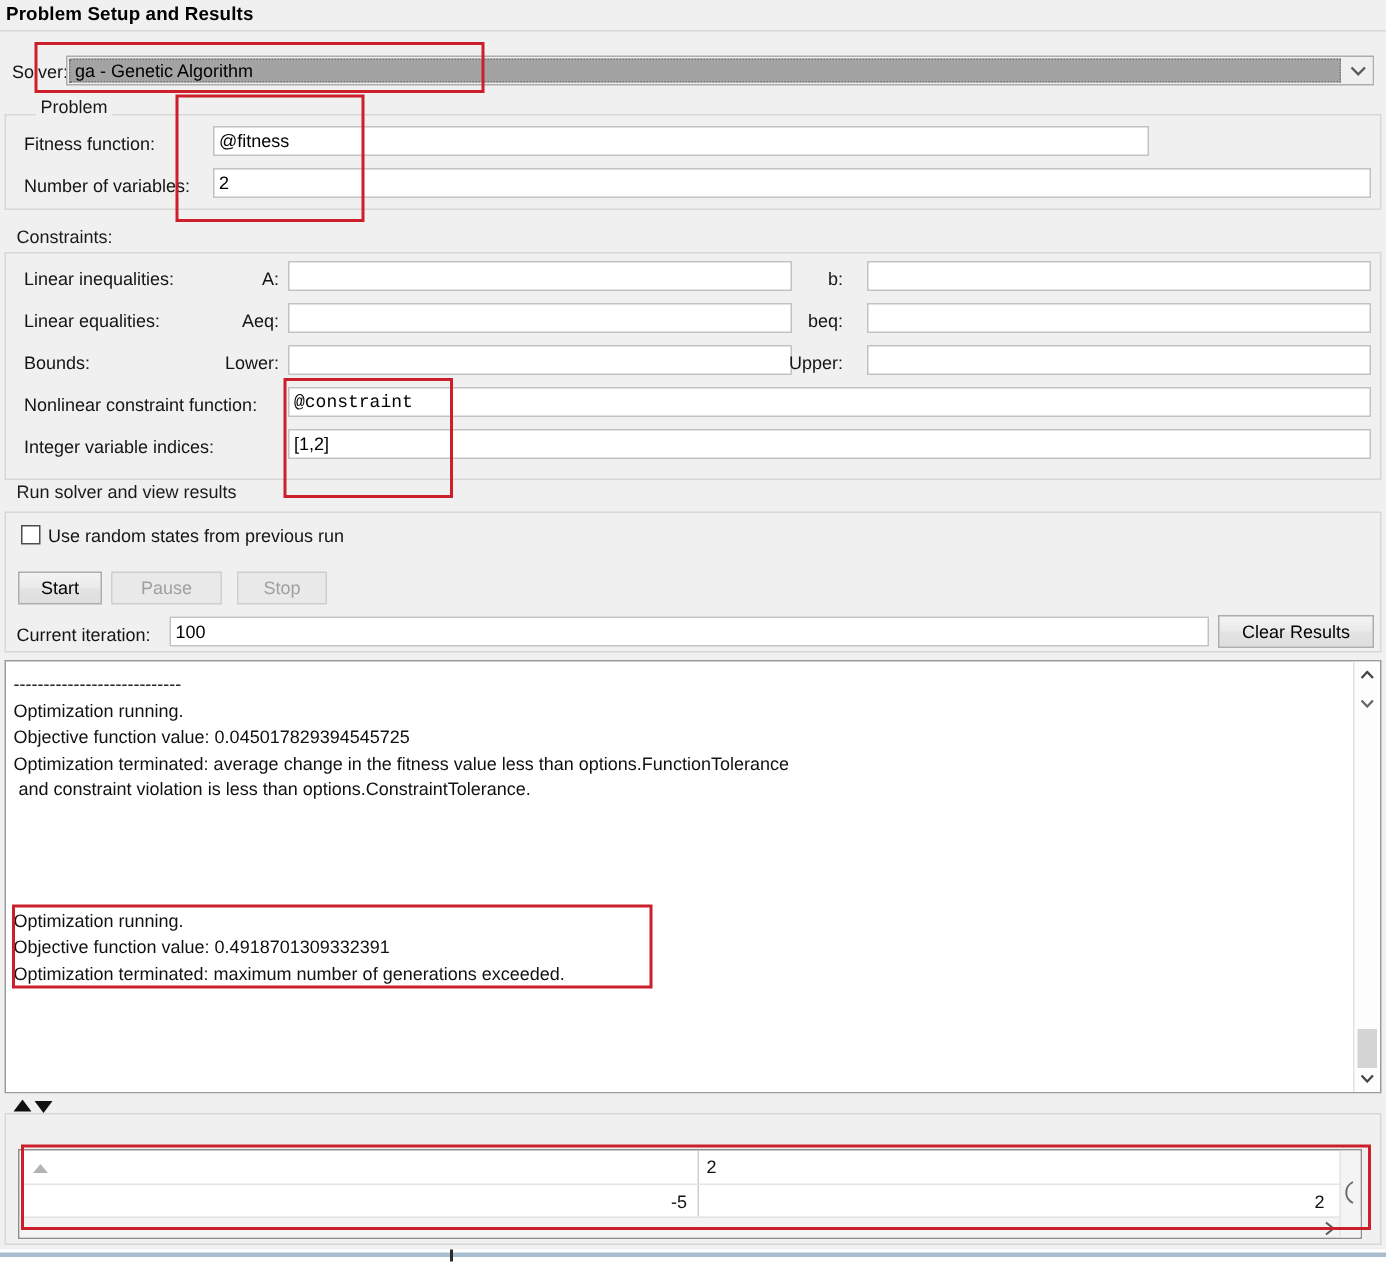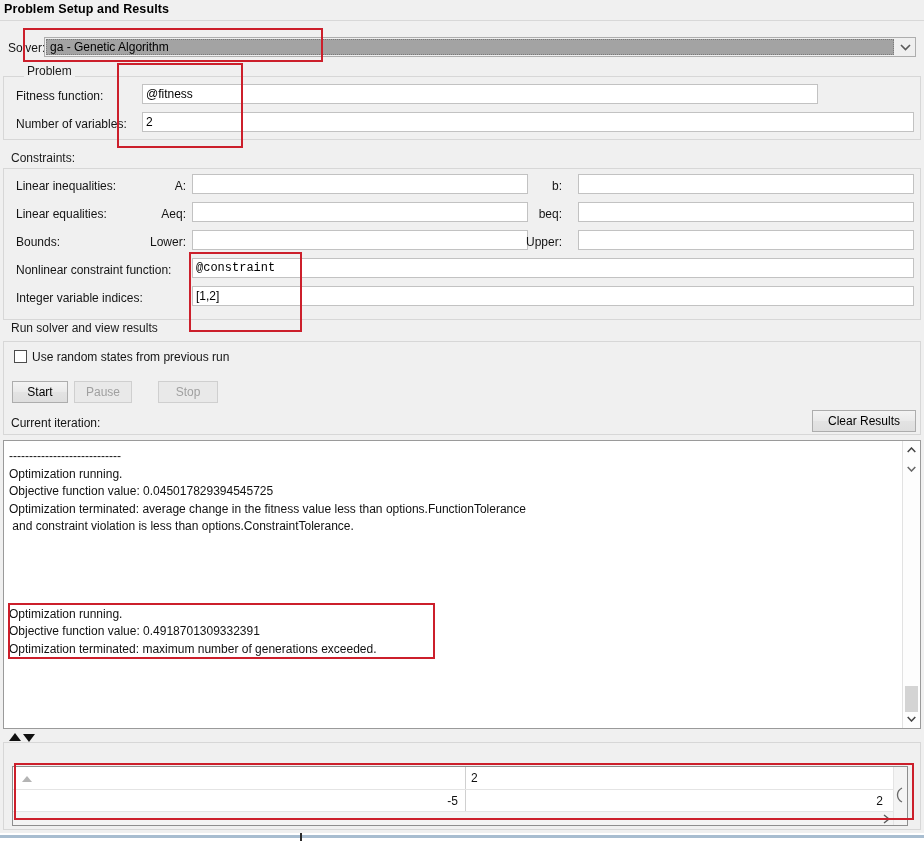--- a/index.html
+++ b/index.html
@@ -291,21 +291,21 @@
       <svg width="11" height="7" viewBox="0 0 11 7">
           <path d="M1 1 L5.5 5.6 L10 1" stroke="#5a5a5a" stroke-width="1.6" fill="none"></path>
         </svg>
     </div>
   </div>
 
   <div class="group" style="left:3px; top:76px; width:918px; height:64px;"></div>
   <div class="group-label" style="left:24px; top:65px;">Problem</div>
 
   <div class="lbl" style="left:16px; top:89px;">Fitness function:</div>
-  <div class="tf" style="left:142px; top:84px; width:676px;">@fitness</div>
+  <div class="tf" style="left:142px; top:84px; width:624px;">@fitness</div>
 
   <div class="lbl" style="left:16px; top:117px;">Number of variables:</div>
   <div class="tf" style="left:142px; top:112px; width:772px;">2</div>
 
   <div class="group" style="left:3px; top:168px; width:918px; height:152px;"></div>
   <div class="group-label" style="left:8px; top:152px;">Constraints:</div>
 
   <div class="lbl" style="left:16px; top:179px;">Linear inequalities:</div>
   <div class="lbl right" style="left:150px; top:179px; width:36px;">A:</div>
   <div class="tf" style="left:192px; top:174px; width:336px;"></div>
@@ -330,24 +330,25 @@
   <div class="lbl" style="left:16px; top:291px;">Integer variable indices:</div>
   <div class="tf" style="left:192px; top:286px; width:722px;">[1,2]</div>
 
   <div class="group" style="left:3px; top:341px; width:918px; height:94px;"></div>
   <div class="group-label" style="left:8px; top:322px;">Run solver and view results</div>
 
   <div class="cbox" style="left:14px; top:350px;"></div>
   <div class="lbl" style="left:32px; top:350px;">Use random states from previous run</div>
 
   <div class="btn" style="left:12px; top:381px; width:56px;">Start</div>
-  <div class="btn disabled" style="left:74px; top:381px; width:58px;">Pause</div>
+  <div class="btn disabled" style="left:74px; top:381px; width:74px;">Pause</div>
   <div class="btn disabled" style="left:158px; top:381px; width:60px;">Stop</div>
 
   <div class="lbl" style="left:11px; top:416px;">Current iteration:</div>
+  <div class="tf" style="left:113px; top:411px; width:693px;">100</div>
   <div class="btn" style="left:812px; top:410px; width:104px;">Clear Results</div>
 
   <div class="results">
     <div class="results-text">----------------------------
 Optimization running.
 Objective function value: 0.045017829394545725
 Optimization terminated: average change in the fitness value less than options.FunctionTolerance
  and constraint violation is less than options.ConstraintTolerance.
 
 

